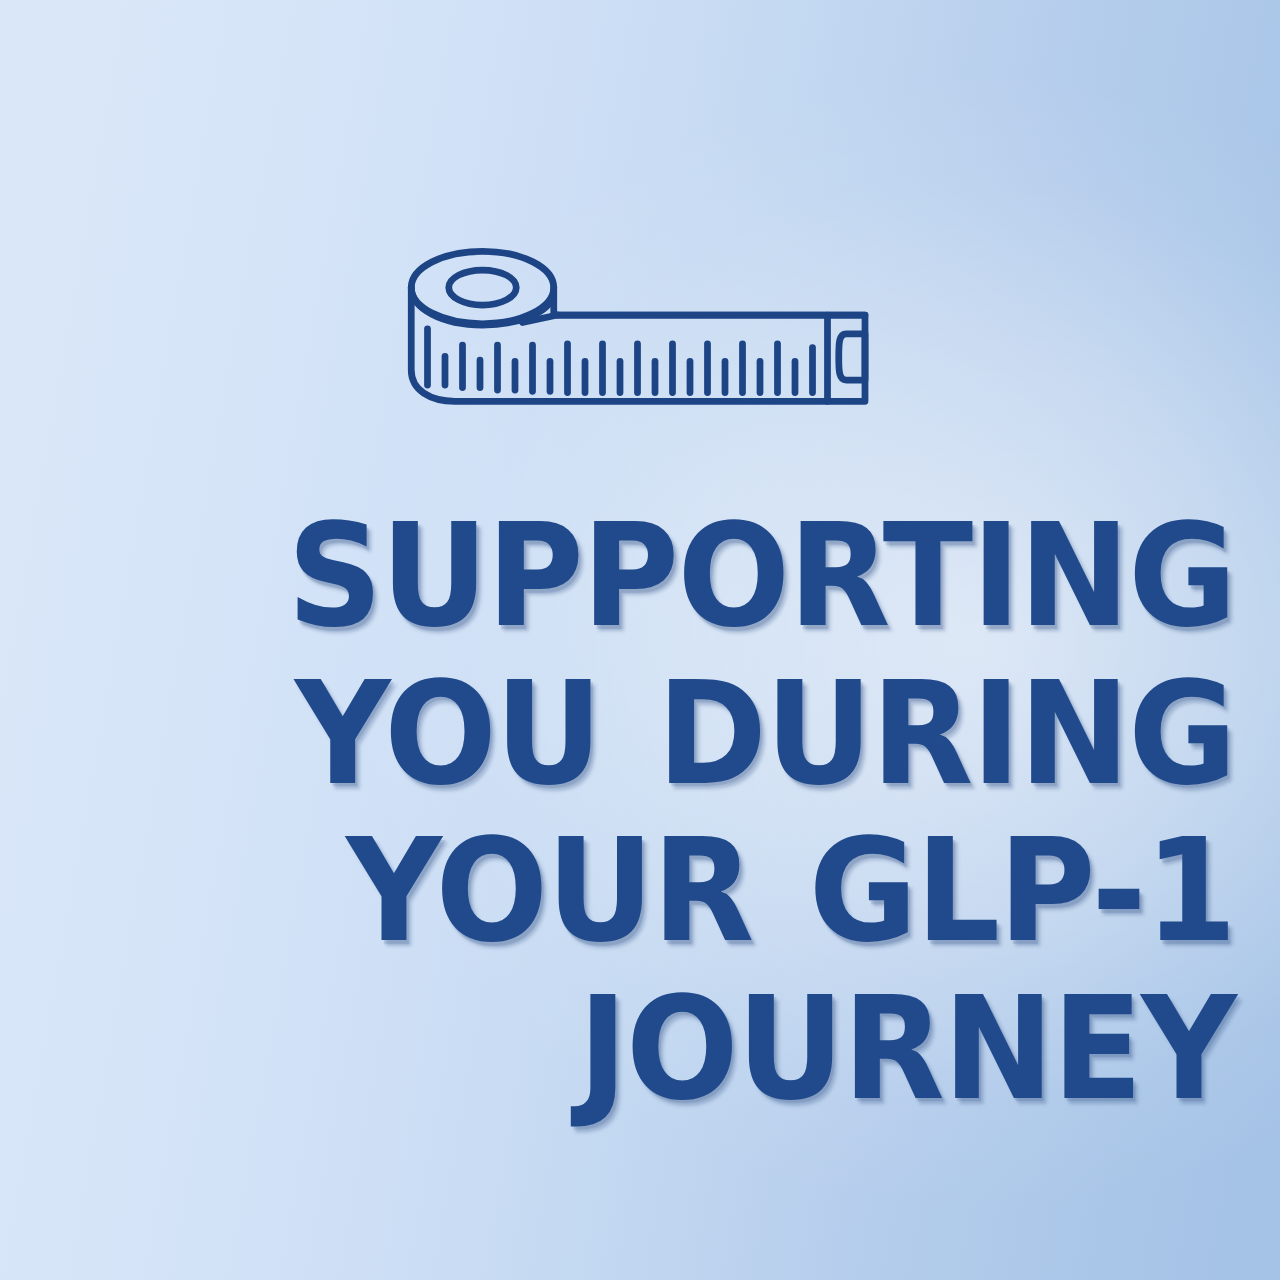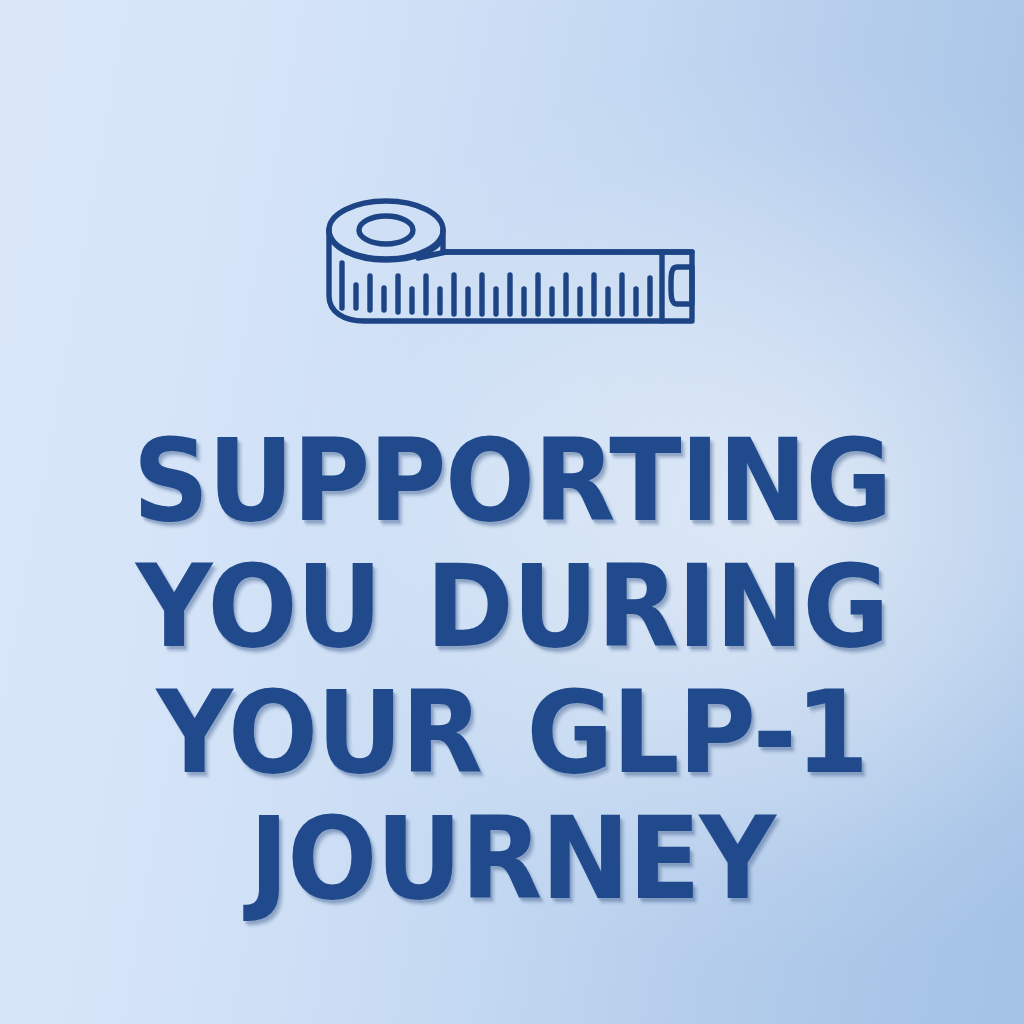--- a/index.html
+++ b/index.html
@@ -39,23 +39,23 @@
     top: 168px;
     width: 432px;
     height: 168px;
   }
   #icon-wrap svg { display: block; width: 100%; height: 100%; }
 
   
   #headline {
     position: absolute;
     left: 0;
-    top: 424px;
+    top: 404px;
     width: 1024px;
-    text-align: center;
+    text-align: right;
     line-height: 1.0;
   }
 
   .hl-line {
     display: block;
     color: #214a8c;
     font-weight: 700;
     font-size: 112px;
     letter-spacing: -1.5px;
     word-spacing: 10px;

